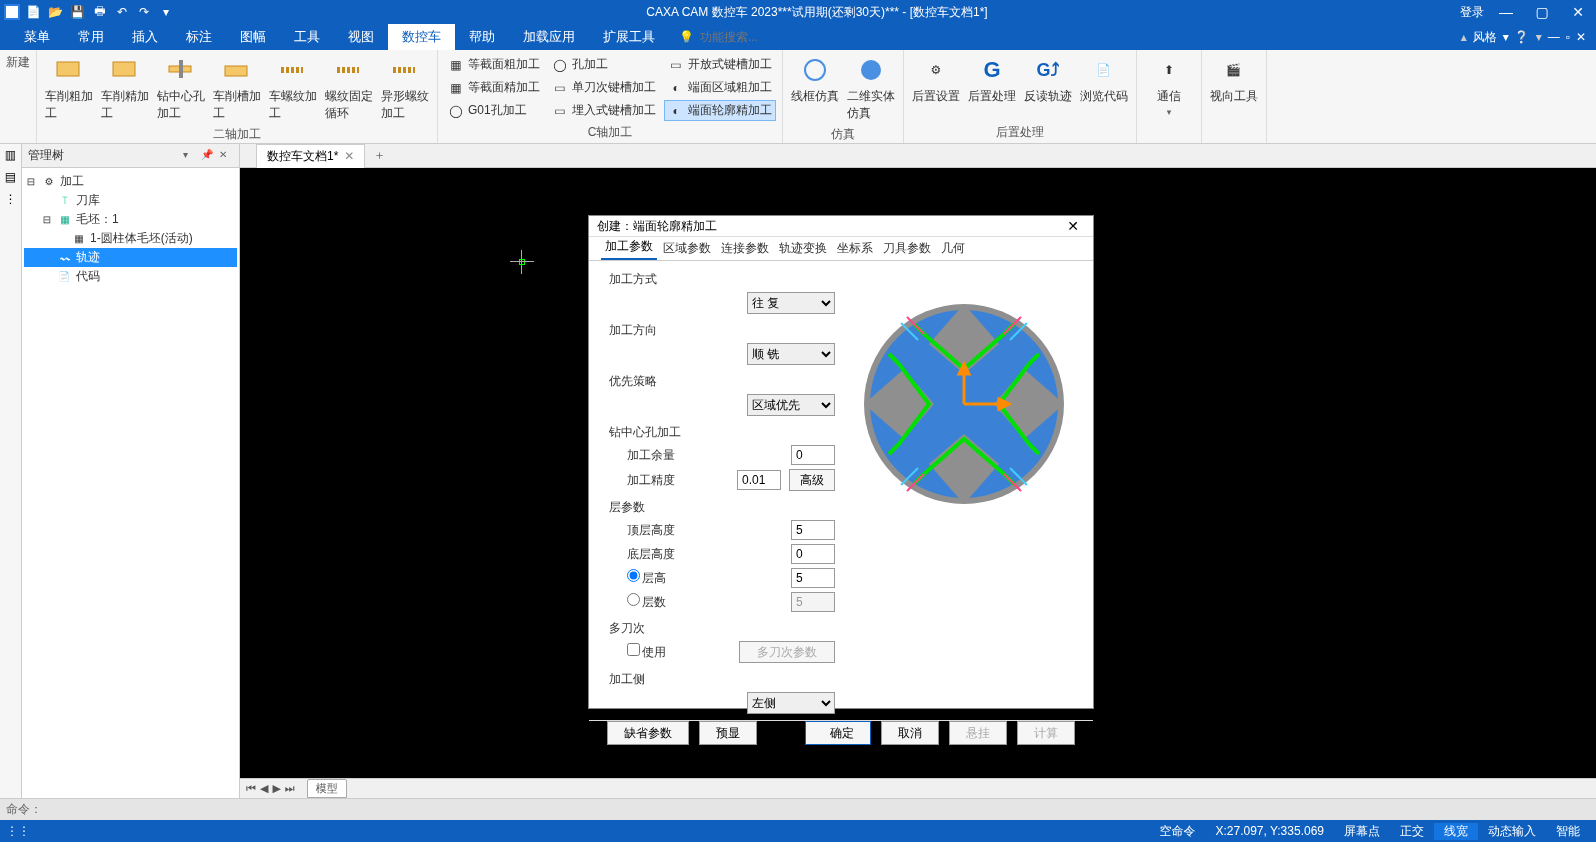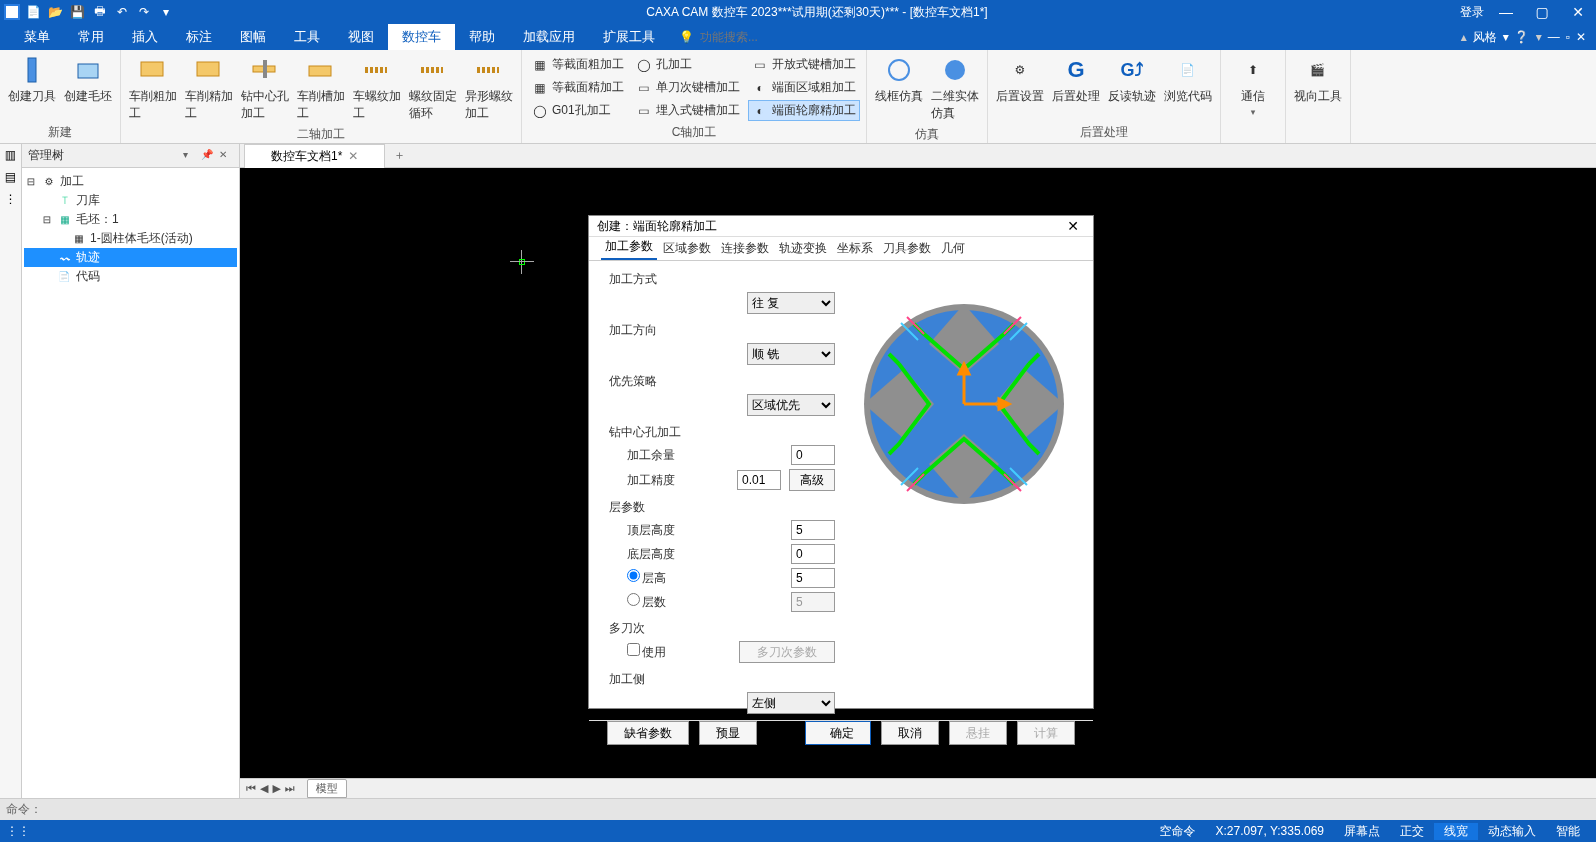--- a/index.html
+++ b/index.html
@@ -43,21 +43,21 @@
 .tree-body { flex: 1; padding: 4px 2px; font-size: 12px; color: #333; }
 .tree-node { display: flex; align-items: center; gap: 4px; padding: 1px 0; white-space: nowrap; }
 .tree-node.selected { background: #1e90ff; color: #fff; }
 .tree-icon { width: 14px; height: 14px; display: inline-flex; align-items: center; justify-content: center; font-size: 10px; }
 .indent-1 { padding-left: 16px; }
 .indent-3 { padding-left: 48px; }
 
 
 .canvas-area { flex: 1; display: flex; flex-direction: column; background: #000; }
 .doc-tabs { height: 24px; background: #f0f0f0; display: flex; align-items: center; border-bottom: 1px solid #ccc; }
-.doc-tab { padding: 3px 26px; background: #fff; border: 1px solid #ccc; border-bottom: none; margin-left: 4px; font-size: 12px; display: flex; align-items: center; gap: 6px; }
+.doc-tab { padding: 3px 10px; background: #fff; border: 1px solid #ccc; border-bottom: none; margin-left: 16px; font-size: 12px; display: flex; align-items: center; gap: 6px; }
 .doc-tab .close { color: #888; }
 .doc-tab-add { padding: 3px 8px; color: #666; }
 .canvas-black { flex: 1; position: relative; background: #000; }
 .crosshair { position: absolute; left: 270px; top: 82px; width: 24px; height: 24px; }
 .crosshair::before { content: ''; position: absolute; left: 11px; top: 0; width: 1px; height: 24px; background: #aaa; }
 .crosshair::after { content: ''; position: absolute; top: 11px; left: 0; height: 1px; width: 24px; background: #aaa; }
 .crosshair .center { position: absolute; left: 9px; top: 9px; width: 6px; height: 6px; border: 1px solid #0f0; }
 
 .canvas-bottom { height: 20px; background: #f0f0f0; display: flex; align-items: center; padding: 0 6px; gap: 12px; font-size: 11px; color: #555; border-top: 1px solid #ccc; }
 .canvas-bottom .nav-arrows { display: flex; gap: 4px; }
@@ -154,38 +154,20 @@
     <span style="color:#ccc">▾</span>
     <span>—</span>
     <span>▫</span>
     <span>✕</span>
   </div>
 </div>
 
 <div class="ribbon">
 
   <div class="ribbon-group">
-    <div class="group-content">
-      <div class="ribbon-btn-large">
-        <div class="icon-box">
-            <svg width="28" height="28">
-              <rect x="10" y="2" width="8" height="24" fill="#4a90e2" stroke="#1c5fa8"></rect>
-            </svg>
-          </div>
-        <span>创建刀具</span>
-      </div>
-      <div class="ribbon-btn-large">
-        <div class="icon-box">
-            <svg width="28" height="28">
-              <rect x="4" y="8" width="20" height="14" fill="#a8d4f4" stroke="#1c5fa8"></rect>
-            </svg>
-          </div>
-        <span>创建毛坯</span>
-      </div>
-    </div>
     <div class="group-label">新建</div>
   </div>
 
   <div class="ribbon-group">
     <div class="group-content">
       <div class="ribbon-btn-large">
           <div class="icon-box">
             <svg width="28" height="28">
               <rect x="2" y="6" width="22" height="14" fill="#f4c869" stroke="#c78a1c"></rect>
             </svg>

